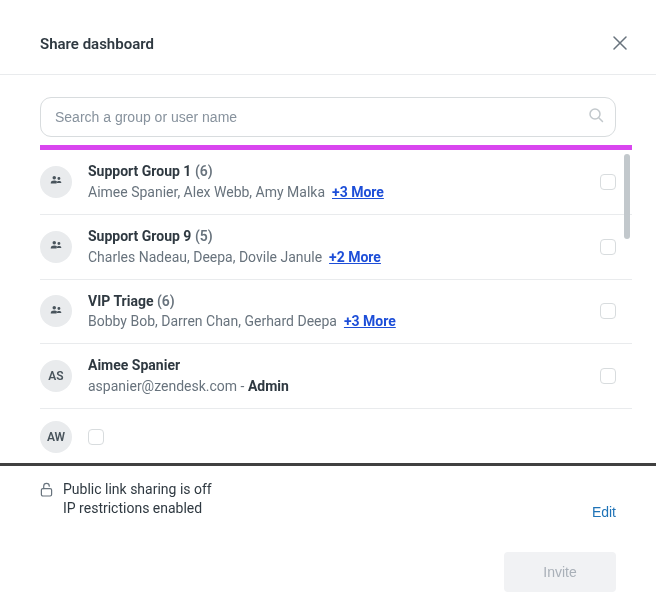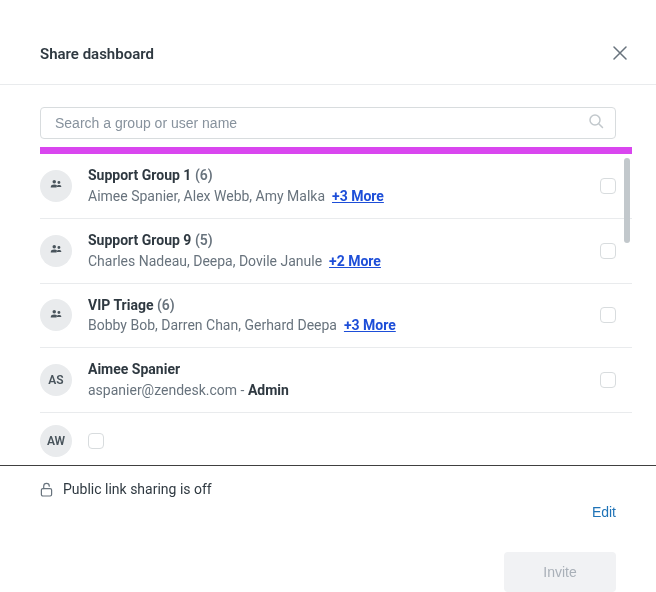--- a/index.html
+++ b/index.html
@@ -39,40 +39,40 @@
     border-top: 1px solid #e9ebed;
   }
   .search-wrap {
     padding: 22px 40px 0 40px;
   }
   .search {
     position: relative;
   }
   .search input {
     width: 100%;
-    height: 32px;
+    height: 40px;
     border: 1px solid #d8dcde;
-    border-radius: 4px;
+    border-radius: 11px;
     padding: 0 40px 0 14px;
     font-size: 14px;
     color: #2f3941;
     outline: none;
   }
   .search input::placeholder { color: #87929d; }
   .search .search-icon {
     position: absolute;
     right: 12px; top: 50%; transform: translateY(-50%);
     color: #c2c8cc;
   }
   .list-container {
     margin: 8px 24px 0 40px;
     height: 318px;
     overflow: hidden;
     position: relative;
-    border-top: 7px solid #d946ef;
+    border-top: 5px solid #d946ef;
   }
   .list {
     height: 100%;
     overflow-y: hidden;
   }
   .row {
     display: flex;
     align-items: center;
     padding: 12px 16px 12px 0;
     border-bottom: 1px solid #e9ebed;
@@ -113,21 +113,21 @@
     flex-shrink: 0;
   }
   .scrollbar-fake {
     position: absolute;
     right: 2px; top: 4px;
     width: 6px; height: 85px;
     background: #c2c8cc;
     border-radius: 3px;
   }
   .bottom-panel {
-    border-top: 1px solid #404040;
+    border-top: 3px solid #404040;
     padding: 14px 40px 14px 40px;
     display: flex;
     align-items: flex-start;
     justify-content: space-between;
     background: #fff;
   }
   .bottom-left {
     display: flex;
     gap: 10px;
     align-items: flex-start;
@@ -246,20 +246,21 @@
   <div class="bottom-panel">
     <div class="bottom-left">
       <span class="lock-icon">
         <svg width="13" height="15" viewBox="0 0 14 16" fill="none">
             <rect x="1.5" y="7" width="11" height="8" rx="1.5" stroke="currentColor" stroke-width="1.3"></rect>
             <path d="M4 7 V4.5 a3 3 0 0 1 6 0" stroke="currentColor" stroke-width="1.3" fill="none" stroke-linecap="round"></path>
           </svg>
       </span>
       <div class="bottom-text">
         <div>Public link sharing is off</div>
+        <div class="line2">IP restrictions enabled</div>
       </div>
     </div>
     <button class="edit-link">Edit</button>
   </div>
 
   <div class="footer">
     <button class="invite-btn" disabled="">Invite</button>
   </div>
 
 </div>

